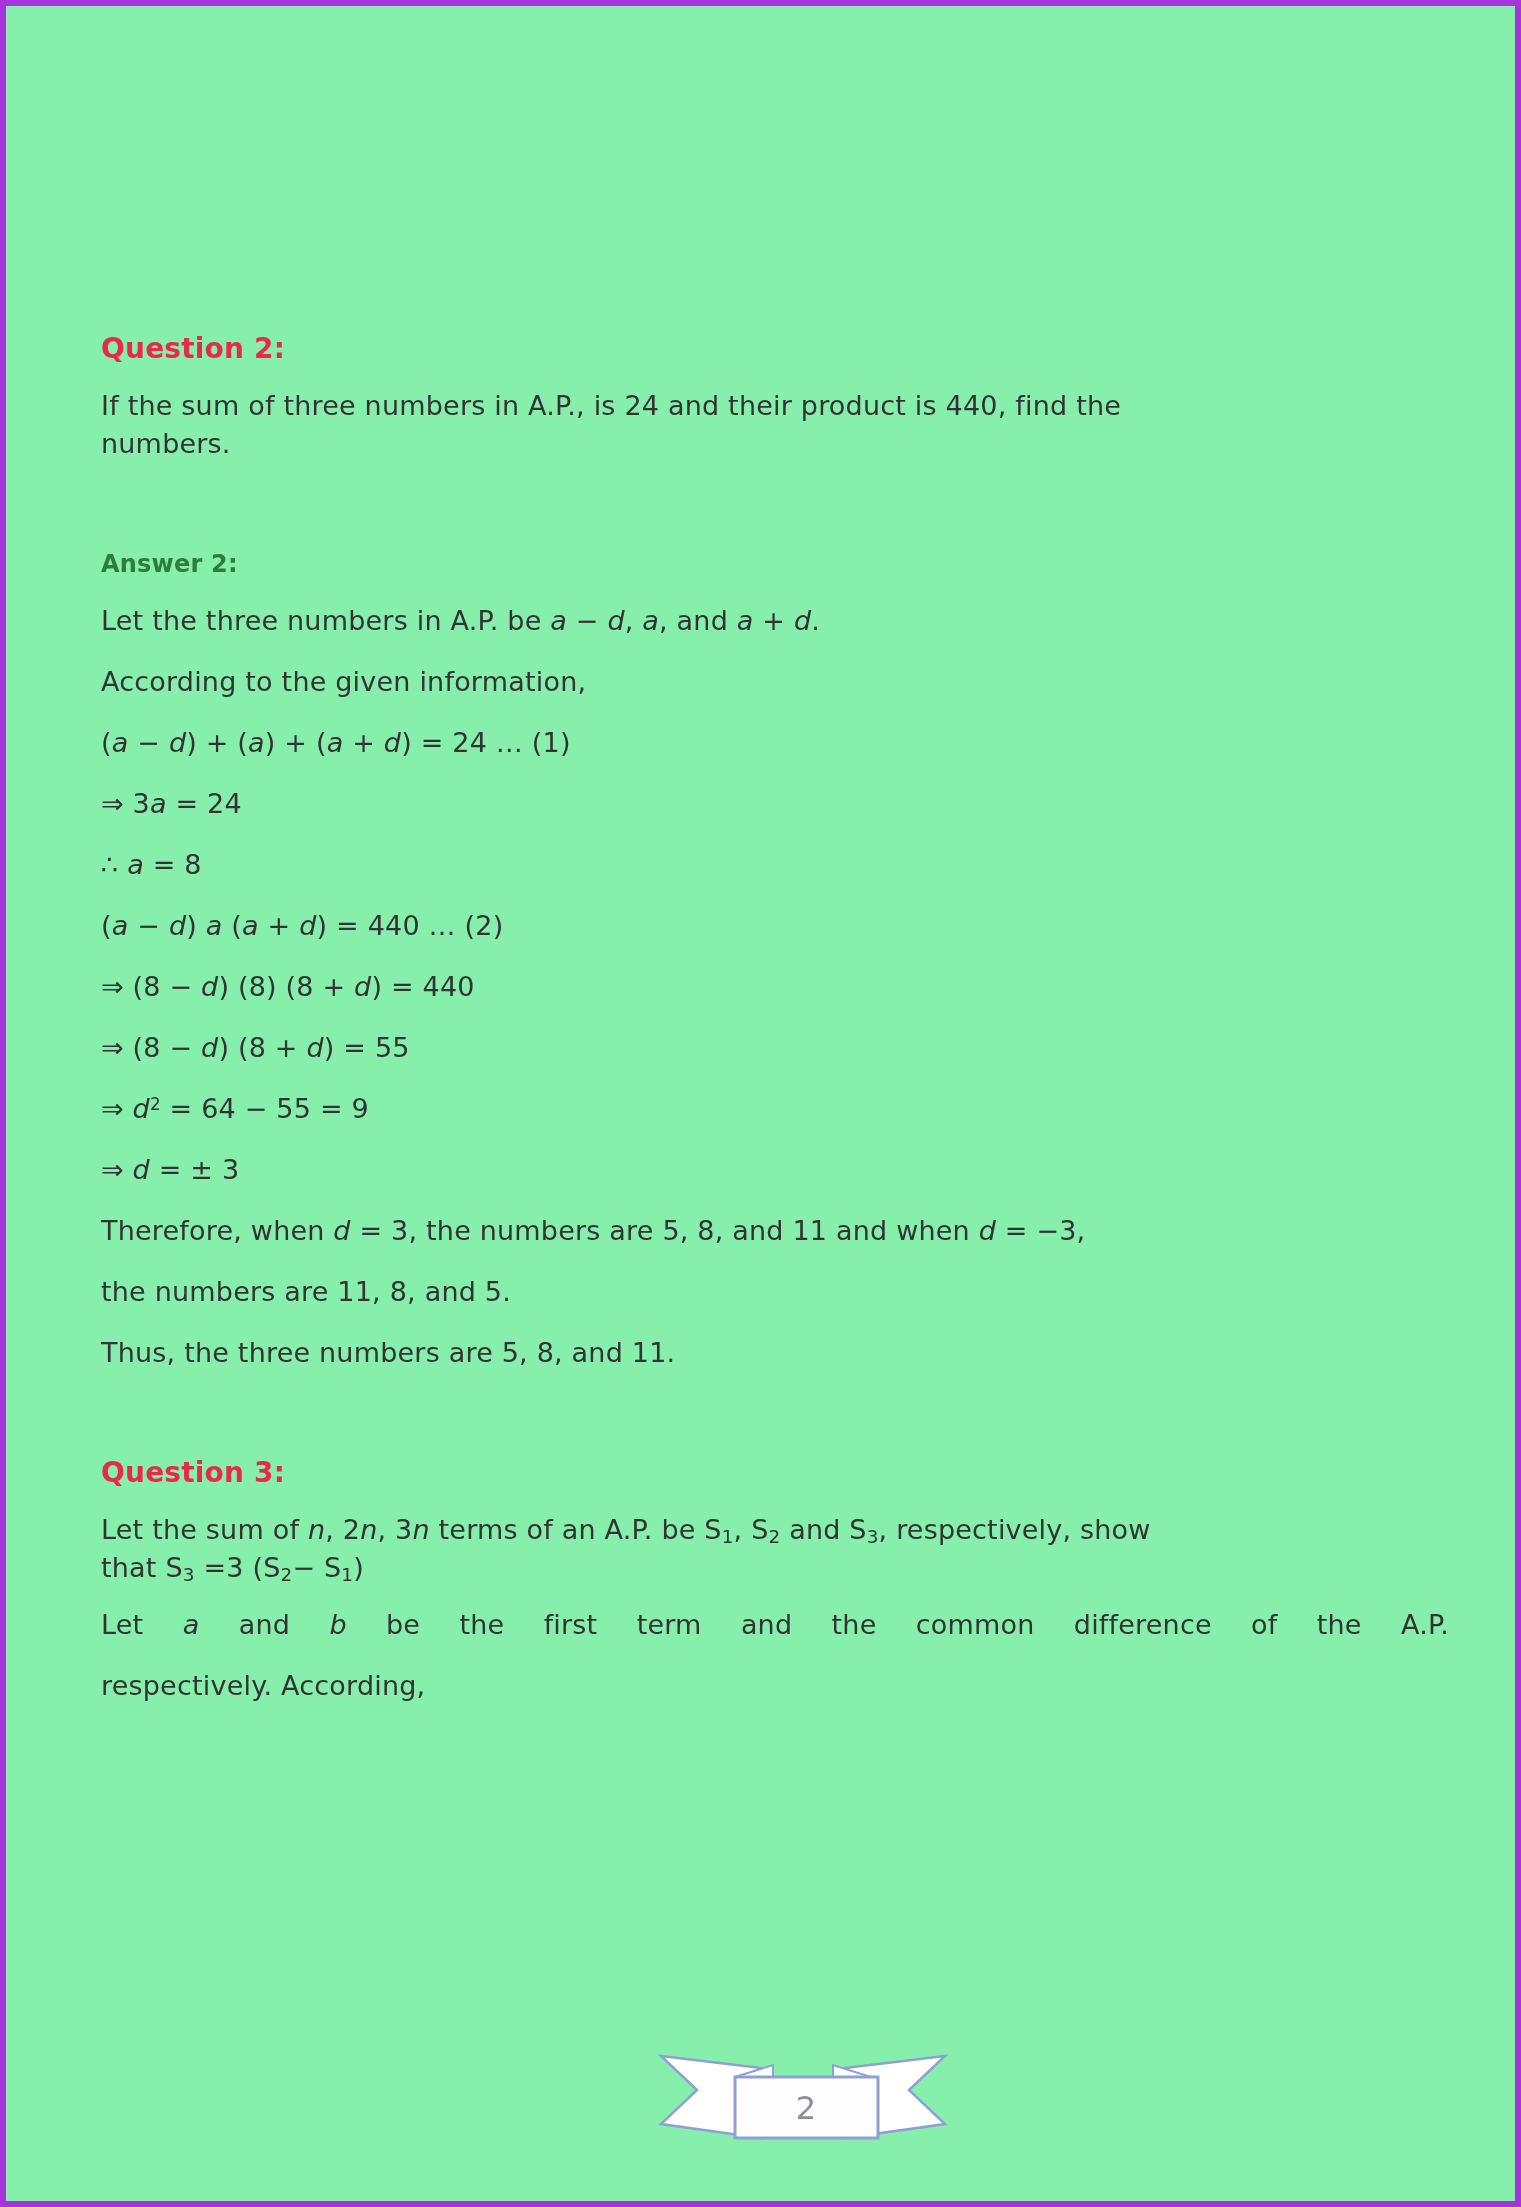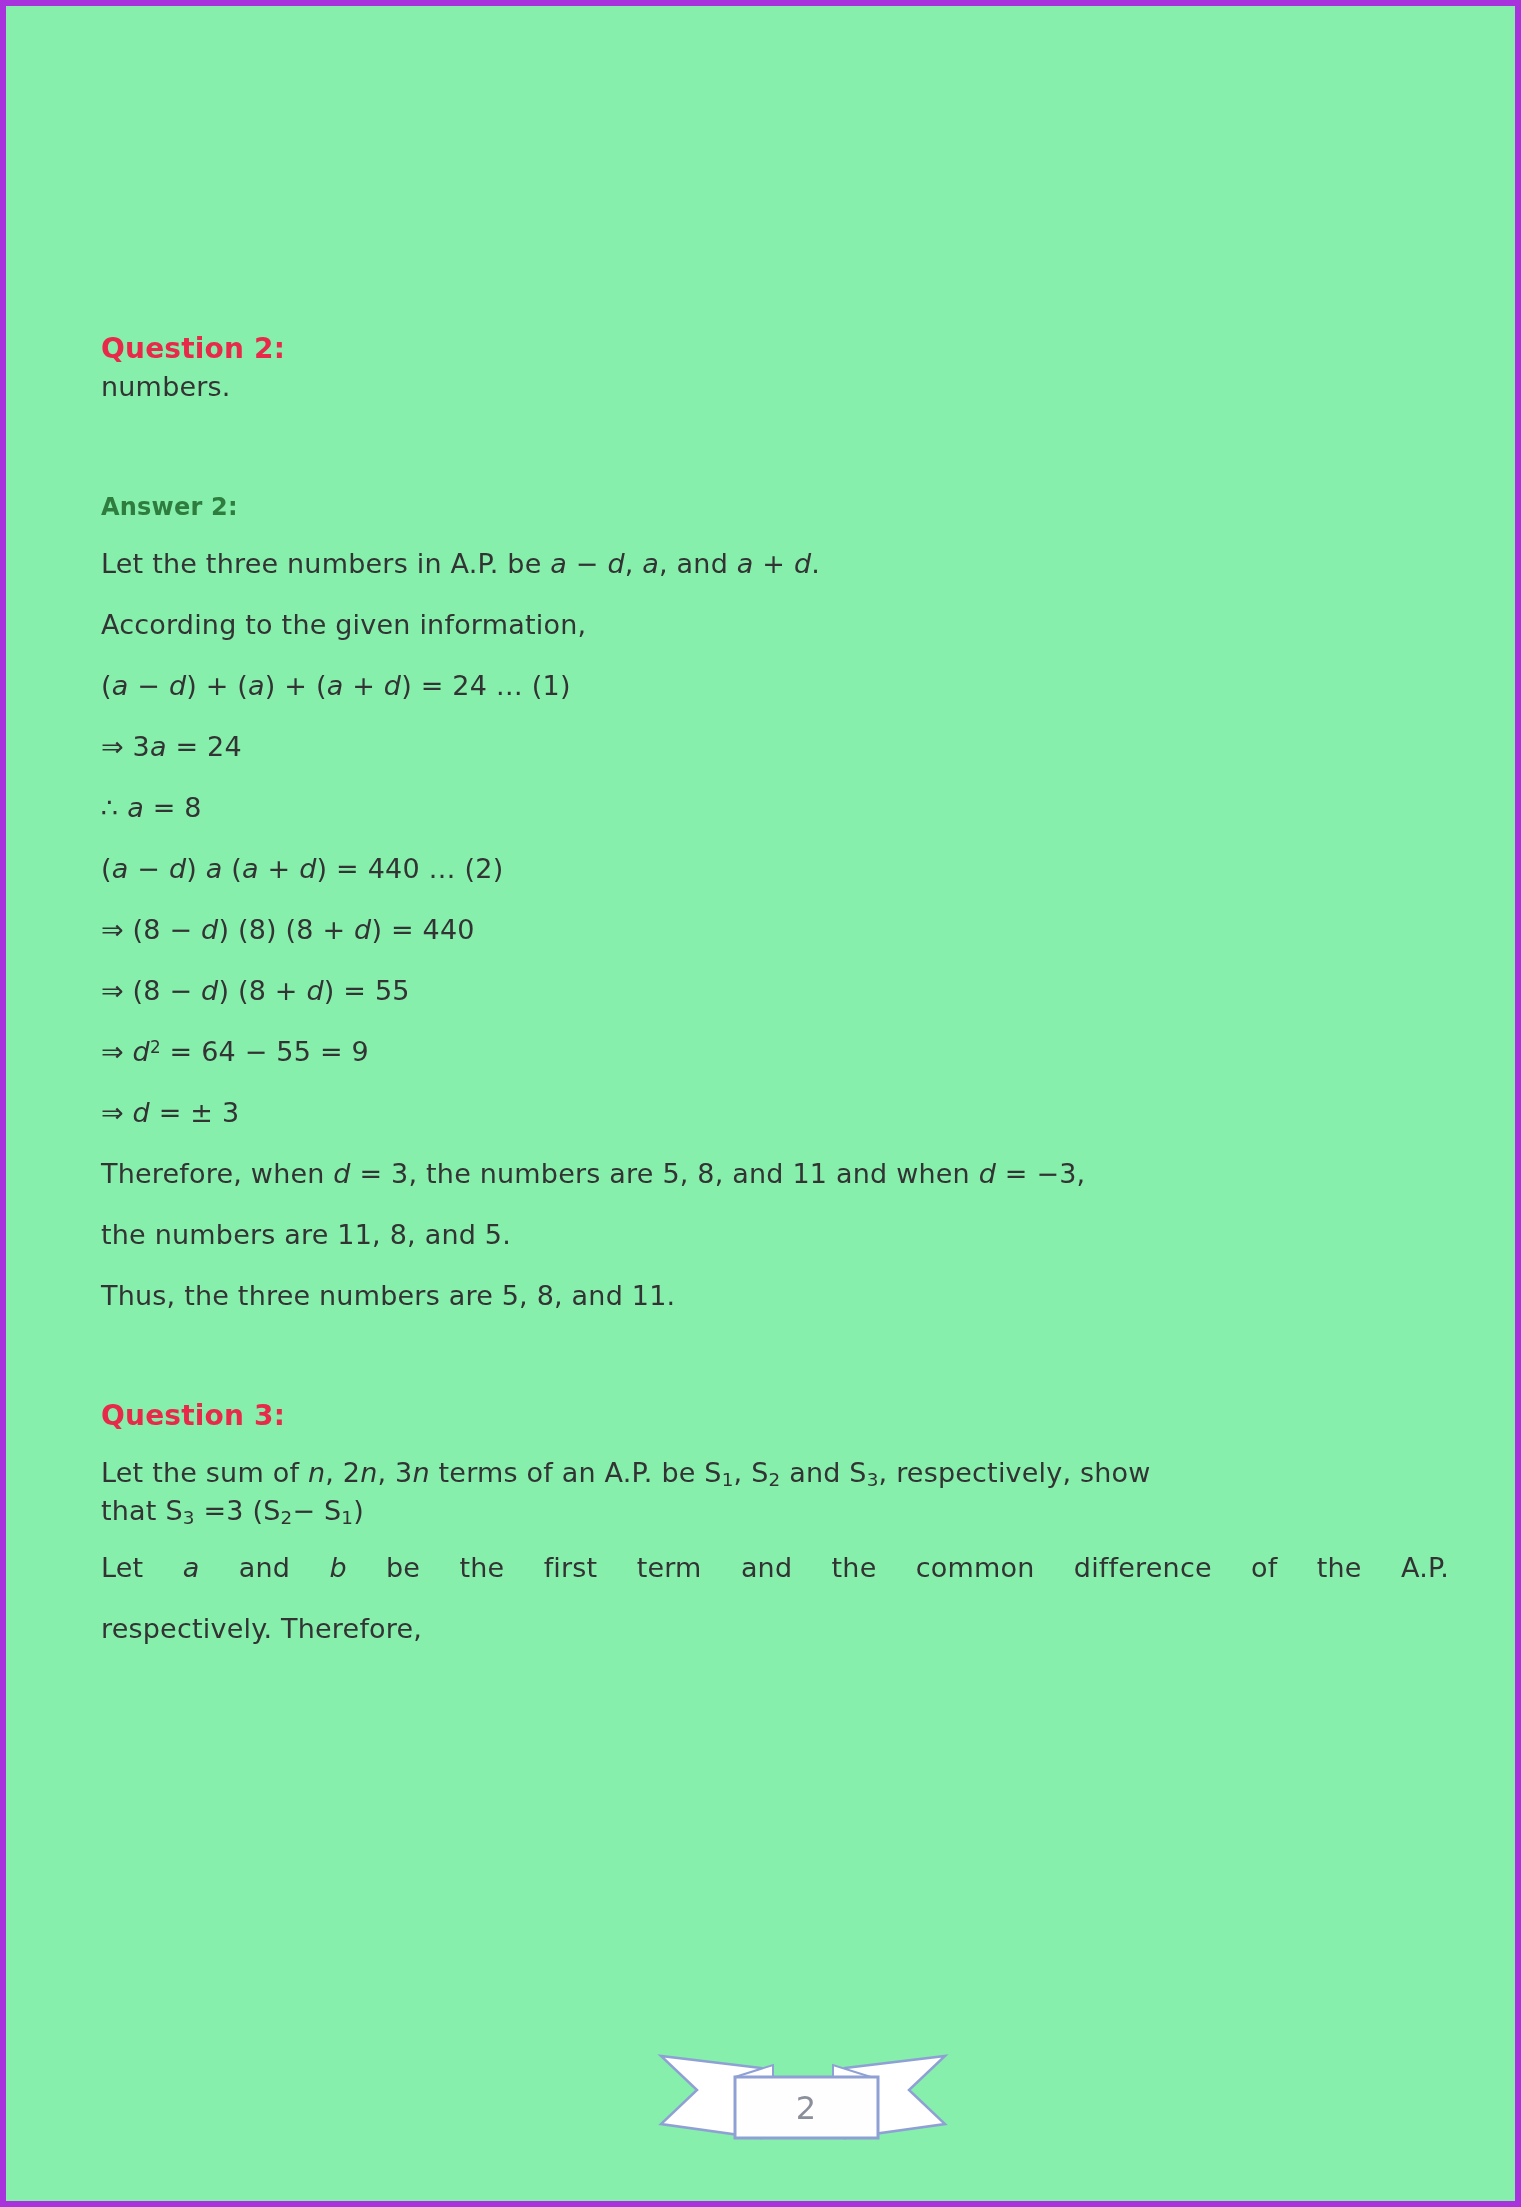--- a/index.html
+++ b/index.html
@@ -98,40 +98,41 @@
     fill:var(--pagenum);
   }
 </style>
 </head>
 <body>
 
 <div class="page">
 
   <div class="content">
       <div class="block qh"><span>Question 2:</span></div>
+      <div class="block first"><span>If the sum of three numbers in A.P., is 24 and their product is 440, find the</span></div>
       <div class="block cont"><span>numbers.</span></div>
       <div class="block ah"><span>Answer 2:</span></div>
       <div class="block first"><span>Let the three numbers in A.P. be </span><span class="it">a</span><span> − </span><span class="it">d</span><span>, </span><span class="it">a</span><span>, and </span><span class="it">a</span><span> + </span><span class="it">d</span><span>.</span></div>
       <div class="block std"><span>According to the given information,</span></div>
       <div class="block std"><span>(</span><span class="it">a</span><span> − </span><span class="it">d</span><span>) + (</span><span class="it">a</span><span>) + (</span><span class="it">a</span><span> + </span><span class="it">d</span><span>) = 24 … (1)</span></div>
       <div class="block std"><span>⇒ 3</span><span class="it">a</span><span> = 24</span></div>
       <div class="block std"><span>∴ </span><span class="it">a</span><span> = 8</span></div>
       <div class="block std"><span>(</span><span class="it">a</span><span> − </span><span class="it">d</span><span>) </span><span class="it">a</span><span> (</span><span class="it">a</span><span> + </span><span class="it">d</span><span>) = 440 … (2)</span></div>
       <div class="block std"><span>⇒ (8 − </span><span class="it">d</span><span>) (8) (8 + </span><span class="it">d</span><span>) = 440</span></div>
       <div class="block std"><span>⇒ (8 − </span><span class="it">d</span><span>) (8 + </span><span class="it">d</span><span>) = 55</span></div>
       <div class="block std"><span>⇒ </span><span class="it">d</span><sup>2</sup><span> = 64 − 55 = 9</span></div>
       <div class="block std"><span>⇒ </span><span class="it">d</span><span> = ± 3</span></div>
       <div class="block std"><span>Therefore, when </span><span class="it">d</span><span> = 3, the numbers are 5, 8, and 11 and when </span><span class="it">d</span><span> = −3,</span></div>
       <div class="block std"><span>the numbers are 11, 8, and 5.</span></div>
       <div class="block std"><span>Thus, the three numbers are 5, 8, and 11.</span></div>
       <div class="block qh"><span>Question 3:</span></div>
       <div class="block first"><span>Let the sum of </span><span class="it">n</span><span>, 2</span><span class="it">n</span><span>, 3</span><span class="it">n</span><span> terms of an A.P. be S</span><sub>1</sub><span>, S</span><sub>2</sub><span> and S</span><sub>3</sub><span>, respectively, show</span></div>
       <div class="block cont"><span>that S</span><sub>3</sub><span> =3 (S</span><sub>2</sub><span>− S</span><sub>1</sub><span>)</span></div>
       <div class="block first justify"><span>Let </span><span class="it">a</span><span> and </span><span class="it">b</span><span> be the first term and the common difference of the A.P.</span></div>
-      <div class="block std"><span>respectively. Therefore,</span></div>
+      <div class="block std"><span>respectively. According,</span></div>
     </div>
 
   <div class="ribbon">
     <svg viewBox="0 0 300 104" width="300" height="104">
       <polygon class="flag" points="108,22 8,10 44,44 8,78 108,92"></polygon>
       <polygon class="flag" points="192,22 292,10 256,44 292,78 192,92"></polygon>
       <polygon class="fold" points="82,31 120,19 120,31"></polygon>
       <polygon class="fold" points="218,31 180,19 180,31"></polygon>
       <rect class="plate" x="82" y="31" width="143" height="61"></rect>
       <text x="153" y="73" text-anchor="middle">2</text>

